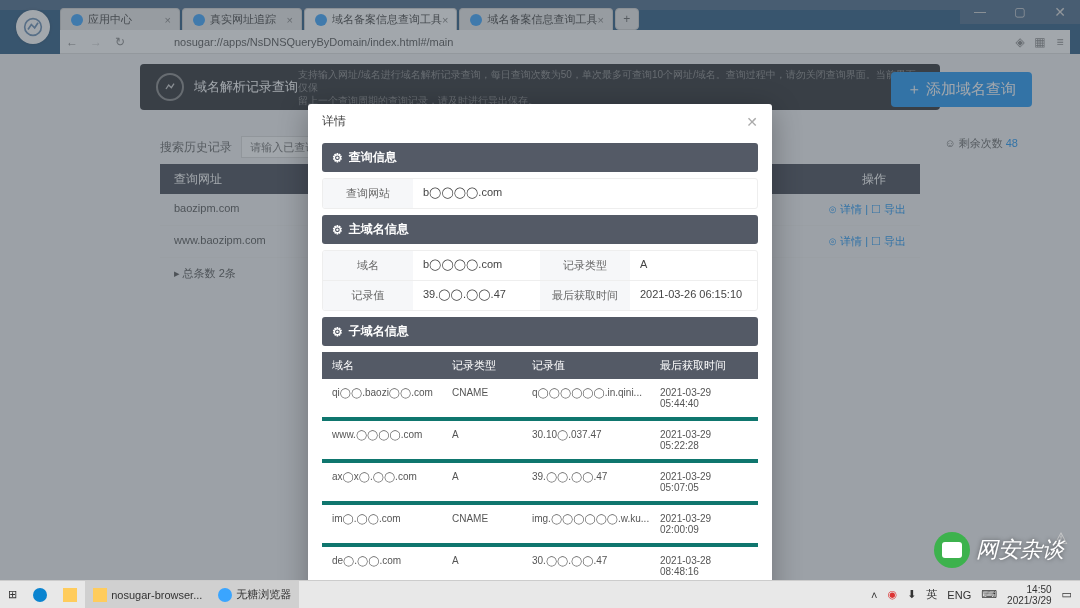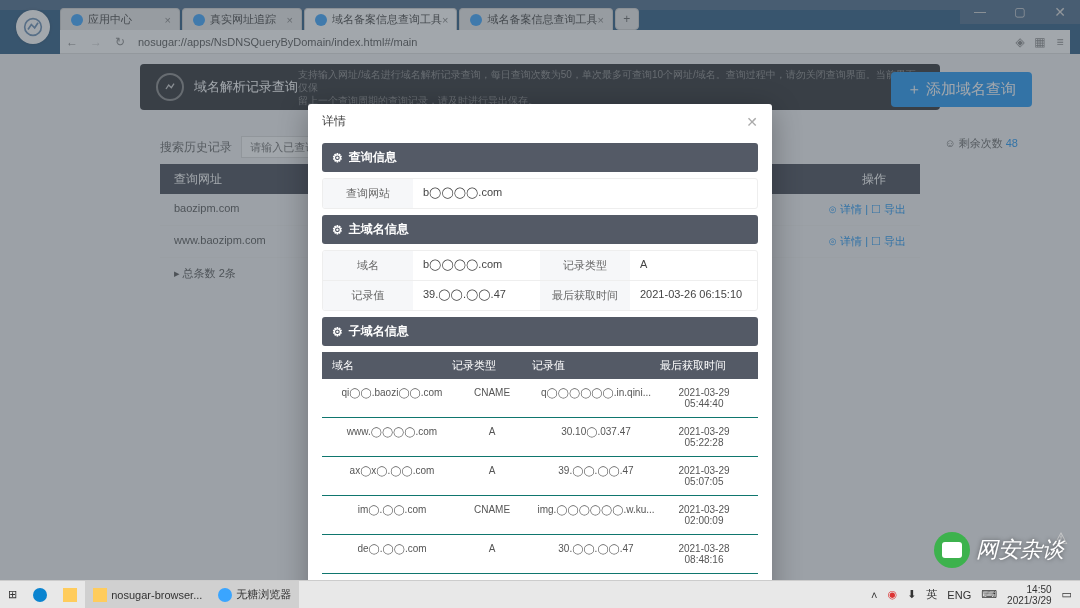--- a/index.html
+++ b/index.html
@@ -19,21 +19,21 @@
 .tab-close { margin-left: auto; color: #888; }
 .newtab { width: 24px; height: 22px; background: #e8e8e8; display: flex; align-items: center; justify-content: center; color: #666; border-radius: 4px; border: 1px solid #d0d0d0; }
 
 
 .logo-round { position: absolute; top: 10px; left: 16px; width: 34px; height: 34px; border-radius: 50%; background: #fff; display: flex; align-items: center; justify-content: center; box-shadow: 0 0 3px rgba(0,0,0,.2); }
 .logo-round svg { width: 20px; height: 20px; }
 
 
 .addr-row { position: absolute; top: 30px; left: 60px; right: 10px; height: 24px; background: #fff; display: flex; align-items: center; border-bottom: 1px solid #e0e0e0; }
 .nav-btn { width: 24px; text-align: center; color: #888; }
-.addr-input { flex: 1; border: none; outline: none; font-size: 11px; color: #555; padding: 0 6px; }
+.addr-input { flex: 1; border: none; outline: none; font-size: 11px; color: #555; padding: 0 6px; margin-left: 36px; }
 .addr-ico { width: 20px; color: #888; text-align: center; }
 
 
 .page-bg { position: absolute; top: 54px; left: 0; right: 0; bottom: 28px; background: #f2f3f5; }
 
 
 .hero { position: absolute; top: 64px; left: 140px; width: 800px; height: 46px; background: #2c2e33; border-radius: 4px; display: flex; align-items: center; padding: 0 16px; color: #ccc; font-size: 11px; }
 .hero-ico { width: 28px; height: 28px; border-radius: 50%; border: 2px solid #888; display: flex; align-items: center; justify-content: center; margin-right: 10px; }
 .hero-title { color: #fff; font-size: 13px; }
 .hero-desc { color: #888; font-size: 10px; line-height: 1.3; flex: 1; }
@@ -74,21 +74,21 @@
 .dedup { margin: 4px 14px 6px; font-size: 11px; color: #555; display: flex; align-items: center; gap: 14px; }
 .dedup label { display: flex; align-items: center; gap: 3px; }
 .dedup input { accent-color: #2196f3; }
 
 .sub-thead { background: #545a66; color: #fff; margin: 0 14px; display: flex; font-size: 11px; padding: 6px 10px; }
 .col-d { width: 120px; }
 .col-t { width: 80px; }
 .col-v { width: 128px; }
 .col-time { flex: 1; }
 
-.sub-row { margin: 0 14px; display: flex; font-size: 10px; padding: 8px 10px; border-bottom: 1px solid #0f766e; color: #555; text-align: center; }
+.sub-row { margin: 0 14px; display: flex; font-size: 10px; padding: 8px 10px; border-bottom: 4px solid #0f766e; color: #555; }
 
 .pager-row { margin: 6px 14px; display: flex; align-items: center; font-size: 11px; color: #555; }
 .pager { margin-left: auto; display: flex; align-items: center; gap: 4px; }
 .pager span { padding: 2px 5px; }
 .pager .cur { border: 1px solid #2196f3; color: #2196f3; border-radius: 2px; }
 .pager input { width: 30px; border: 1px solid #ddd; padding: 1px 3px; font-size: 11px; text-align: center; }
 
 
 .watermark { position: absolute; right: 16px; bottom: 40px; display: flex; align-items: center; gap: 6px; color: #fff; font-size: 22px; font-style: italic; text-shadow: 0 0 4px rgba(0,0,0,.5); }
 .wm-ico { width: 36px; height: 36px; background: #3db24d; border-radius: 50%; display: flex; align-items: center; justify-content: center; }

